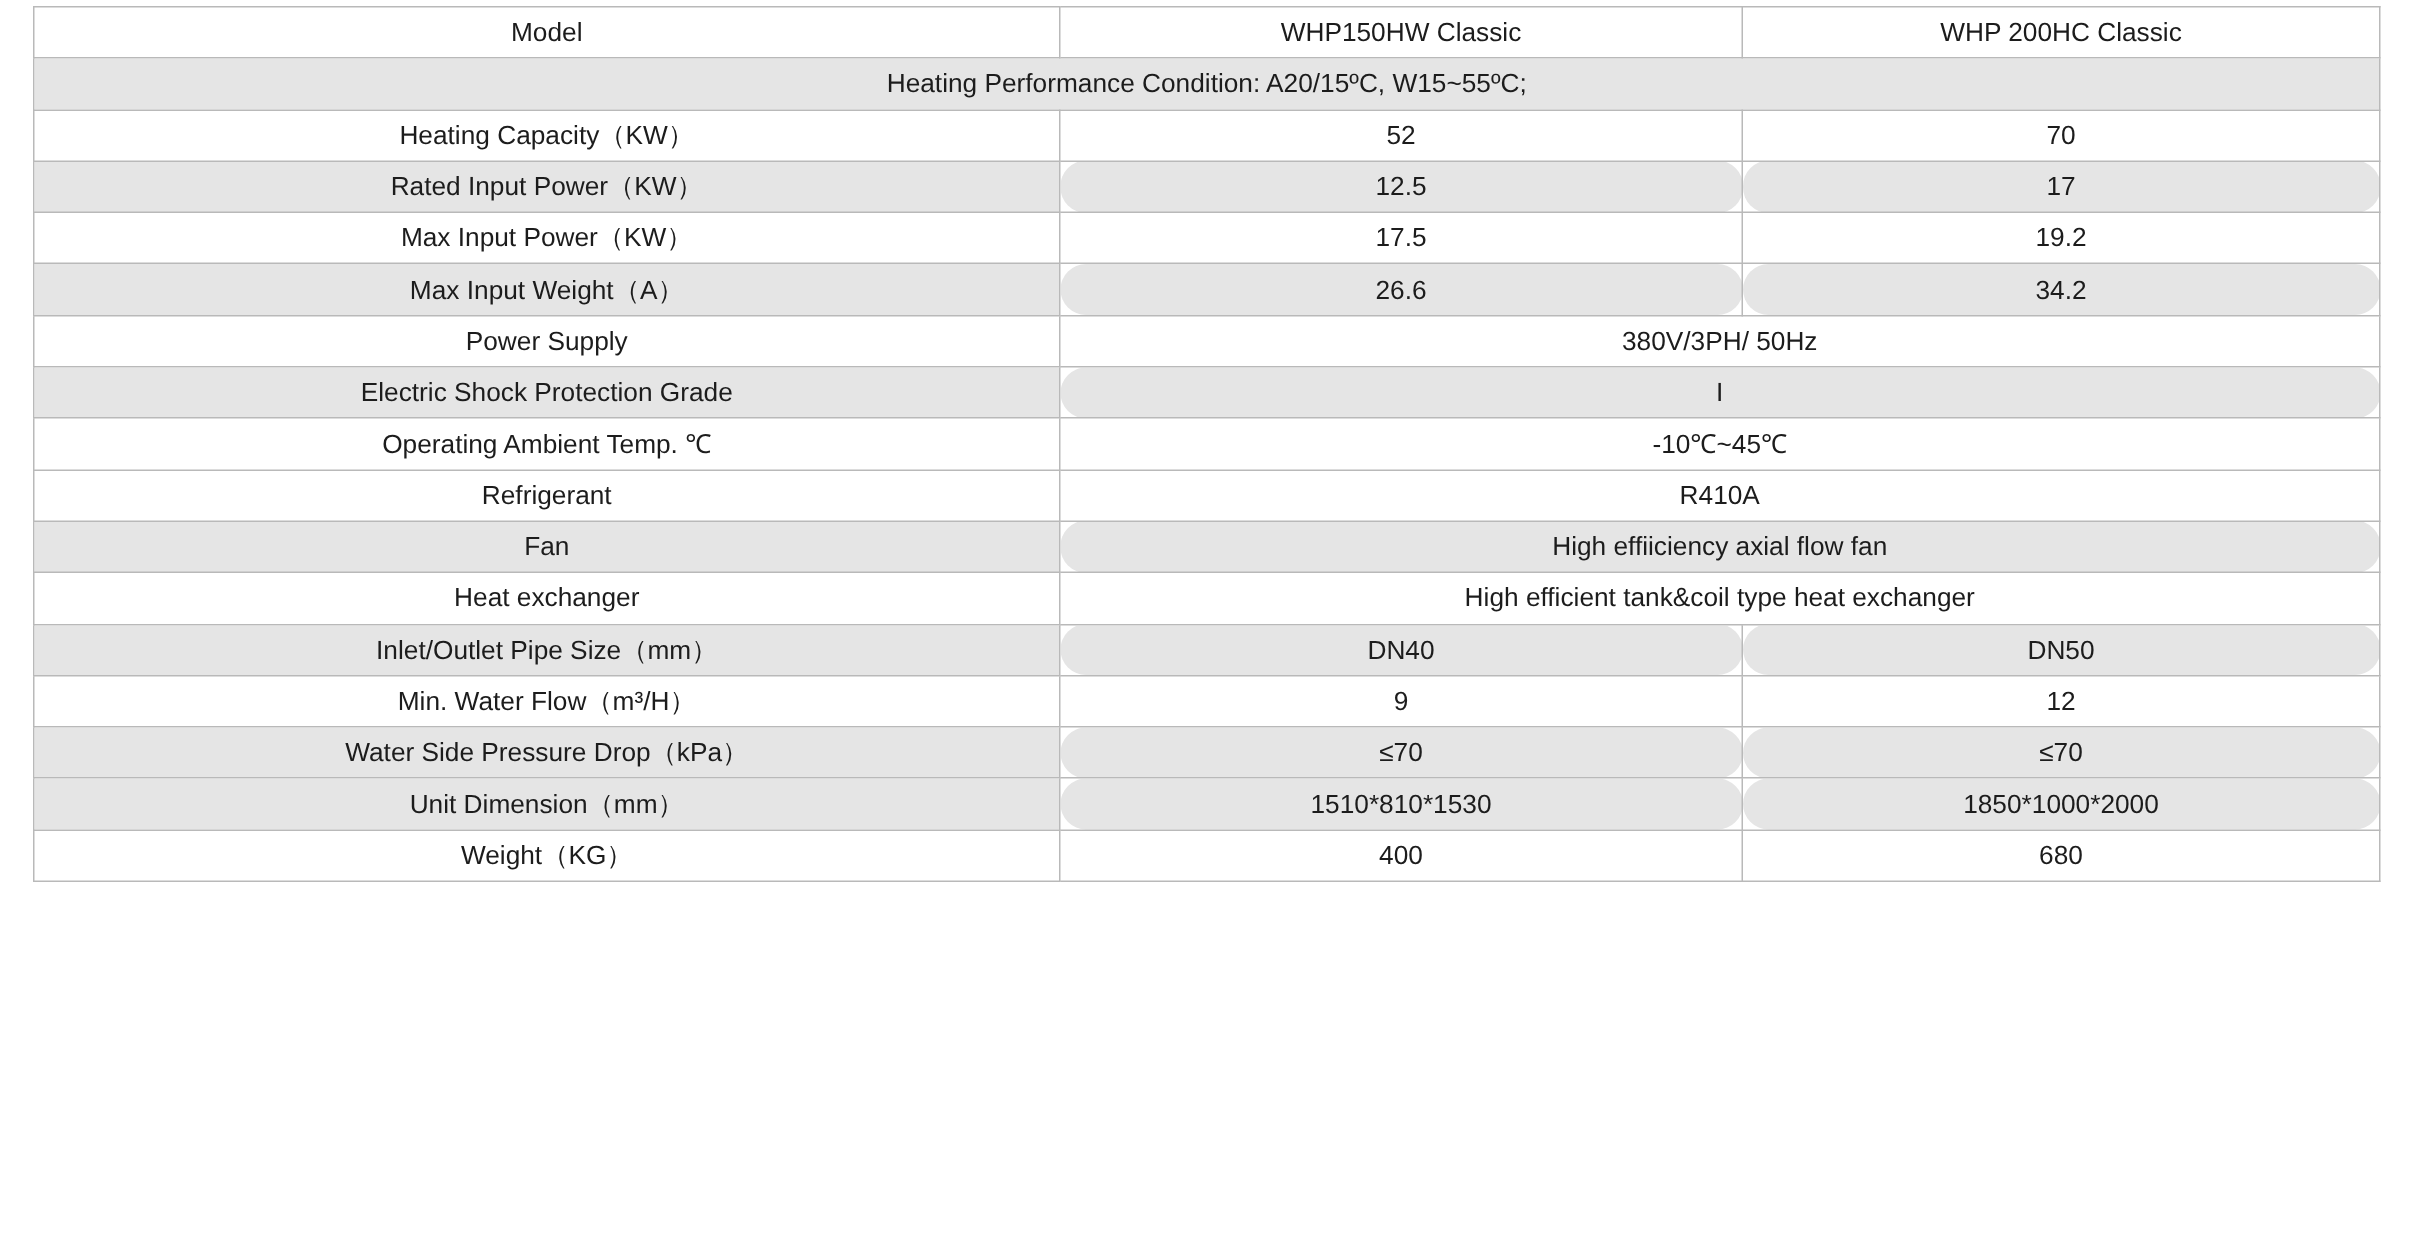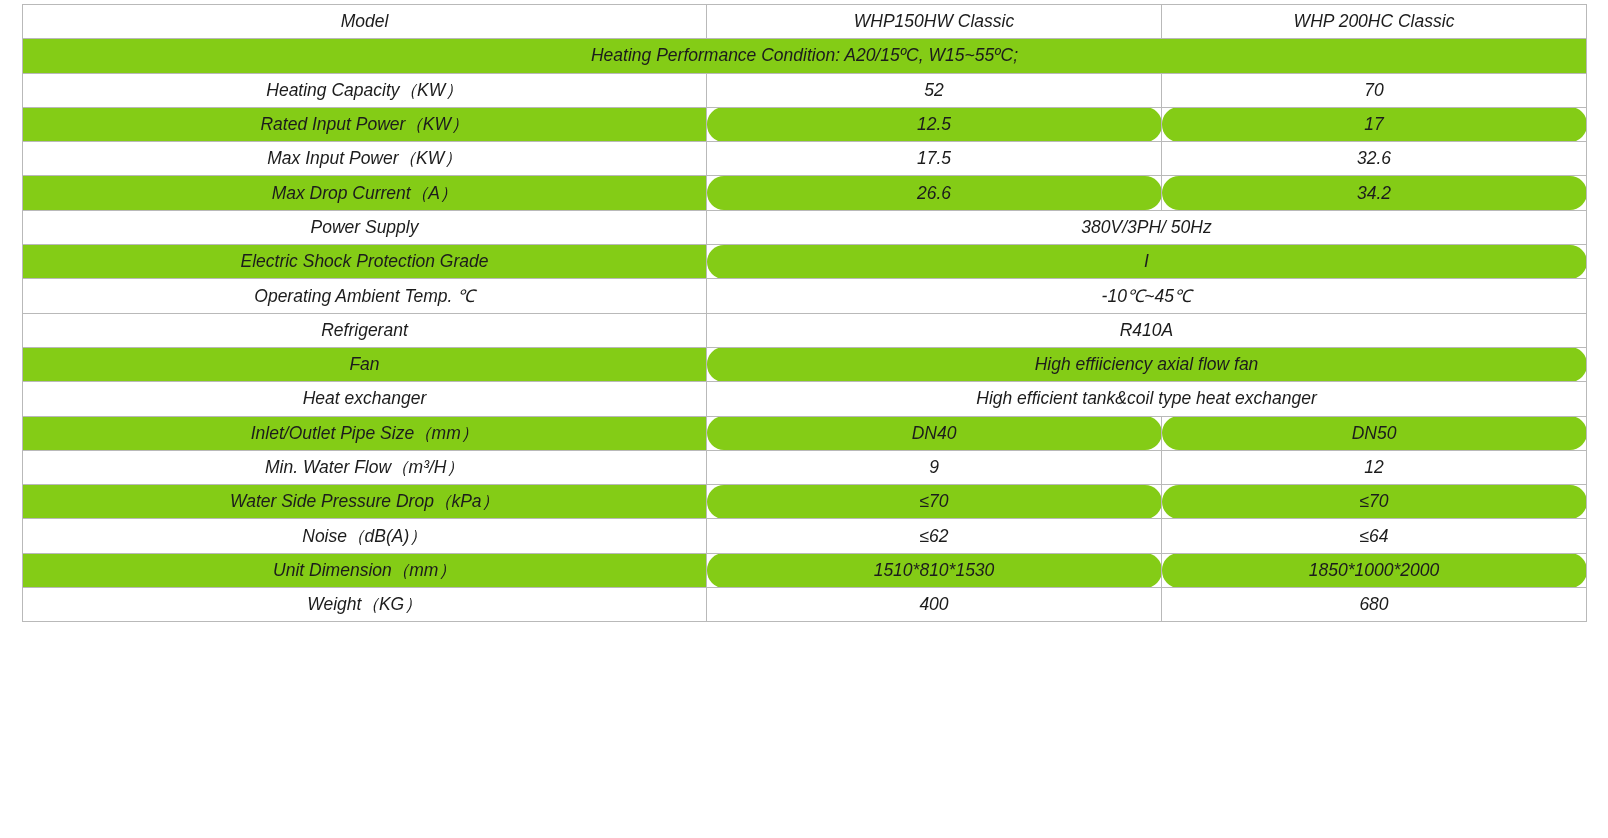--- a/index.html
+++ b/index.html
@@ -11,21 +11,20 @@
     width: 1608px;
     height: 838px;
     font-family: "Liberation Sans", sans-serif;
     color: #1c1c1c;
     overflow: hidden;
   }
   .spec-table-wrap {
     width: 1608px;
     padding: 4px 22px 0 22px;
     box-sizing: border-box;
-    font-style: italic;
   }
   table.spec-table {
     border-collapse: collapse;
     width: 1564px;
     table-layout: fixed;
   }
   table.spec-table td {
     border: 1px solid #b9b9b9;
     font-size: 17.5px;
     line-height: 1.2;
@@ -35,21 +34,21 @@
     padding: 0 4px;
     box-sizing: border-box;
     white-space: nowrap;
     overflow: hidden;
   }
   col.c-label { width: 684px; }
   col.c-v1 { width: 455px; }
   col.c-v2 { width: 425px; }
 
   tr.row-shaded td {
-    background: #84cc16;
+    background: #e5e5e5;
   }
   tr.row-plain td {
     background: #ffffff;
   }
   td.label-cell {
     color: #1c1c1c;
   }
   td.value-cell {
     color: #1c1c1c;
     border-radius: 17px;
@@ -83,24 +82,24 @@
           <td class="value-cell">70</td>
         </tr>
         <tr class="row-shaded">
           <td class="label-cell">Rated Input Power（KW）</td>
           <td class="value-cell">12.5</td>
           <td class="value-cell">17</td>
         </tr>
         <tr class="row-plain">
           <td class="label-cell">Max Input Power（KW）</td>
           <td class="value-cell">17.5</td>
-          <td class="value-cell">32.6</td>
+          <td class="value-cell">19.2</td>
         </tr>
         <tr class="row-shaded">
-          <td class="label-cell">Max Drop Current（A）</td>
+          <td class="label-cell">Max Input Weight（A）</td>
           <td class="value-cell">26.6</td>
           <td class="value-cell">34.2</td>
         </tr>
         <tr class="row-plain">
           <td class="label-cell">Power Supply</td>
           <td colspan="2" class="value-cell">380V/3PH/ 50Hz</td>
         </tr>
         <tr class="row-shaded">
           <td class="label-cell">Electric Shock Protection Grade</td>
           <td colspan="2" class="value-cell">I</td>
@@ -129,25 +128,20 @@
         <tr class="row-plain">
           <td class="label-cell">Min. Water Flow（m³/H）</td>
           <td class="value-cell">9</td>
           <td class="value-cell">12</td>
         </tr>
         <tr class="row-shaded">
           <td class="label-cell">Water Side Pressure Drop（kPa）</td>
           <td class="value-cell">≤70</td>
           <td class="value-cell">≤70</td>
         </tr>
-        <tr class="row-plain">
-          <td class="label-cell">Noise（dB(A)）</td>
-          <td class="value-cell">≤62</td>
-          <td class="value-cell">≤64</td>
-        </tr>
         <tr class="row-shaded">
           <td class="label-cell">Unit Dimension（mm）</td>
           <td class="value-cell">1510*810*1530</td>
           <td class="value-cell">1850*1000*2000</td>
         </tr>
         <tr class="row-plain">
           <td class="label-cell">Weight（KG）</td>
           <td class="value-cell">400</td>
           <td class="value-cell">680</td>
         </tr>

